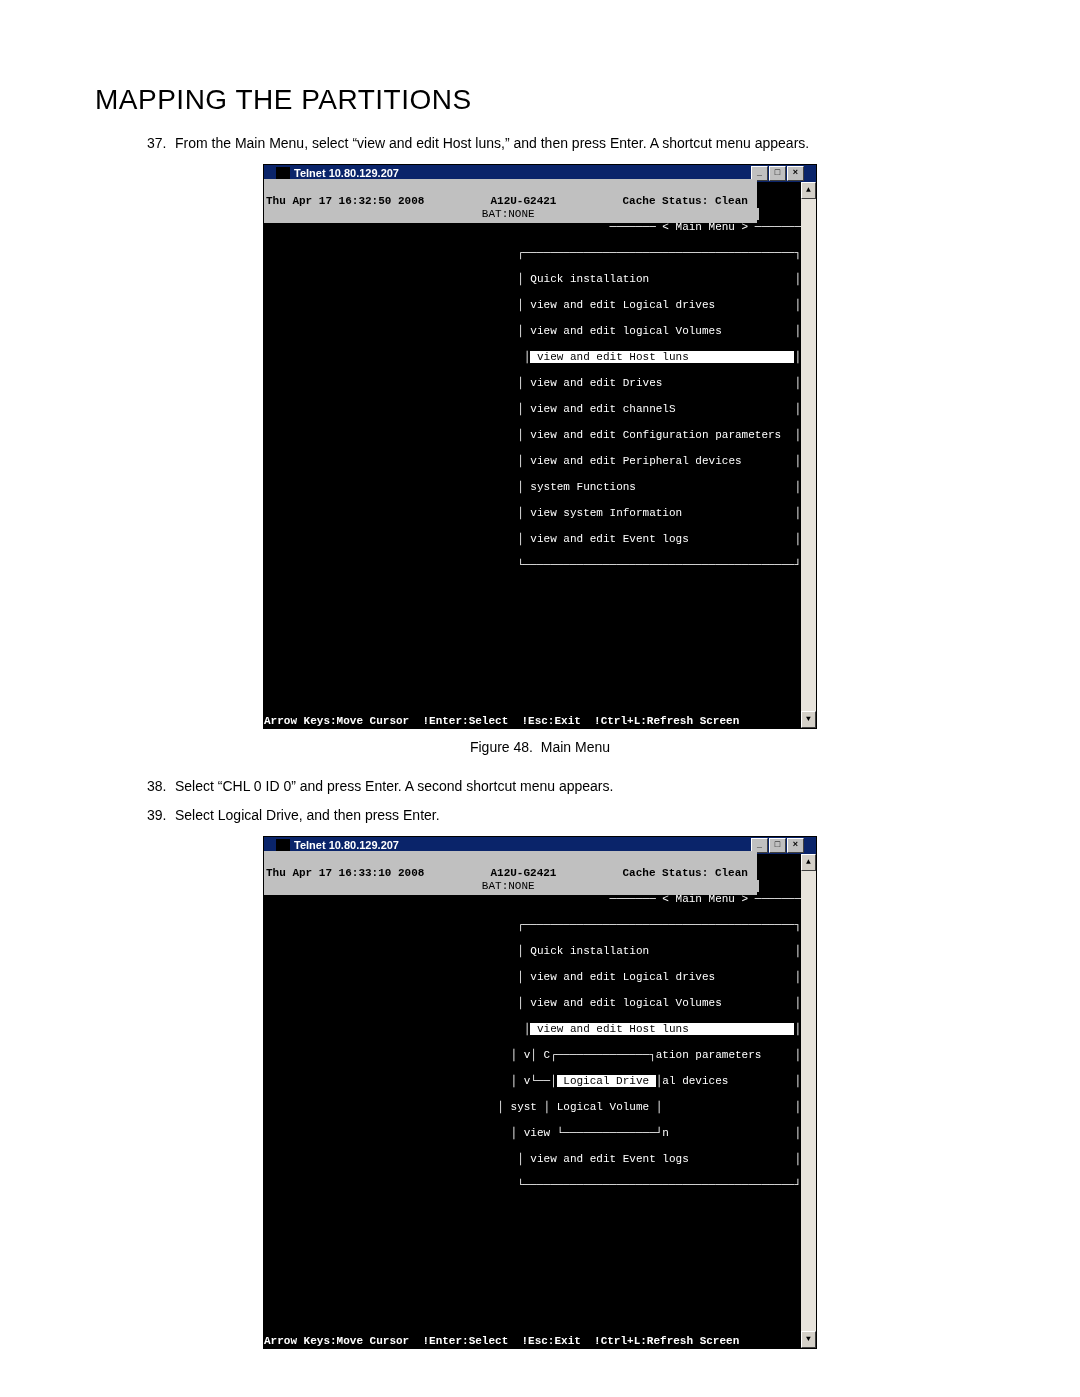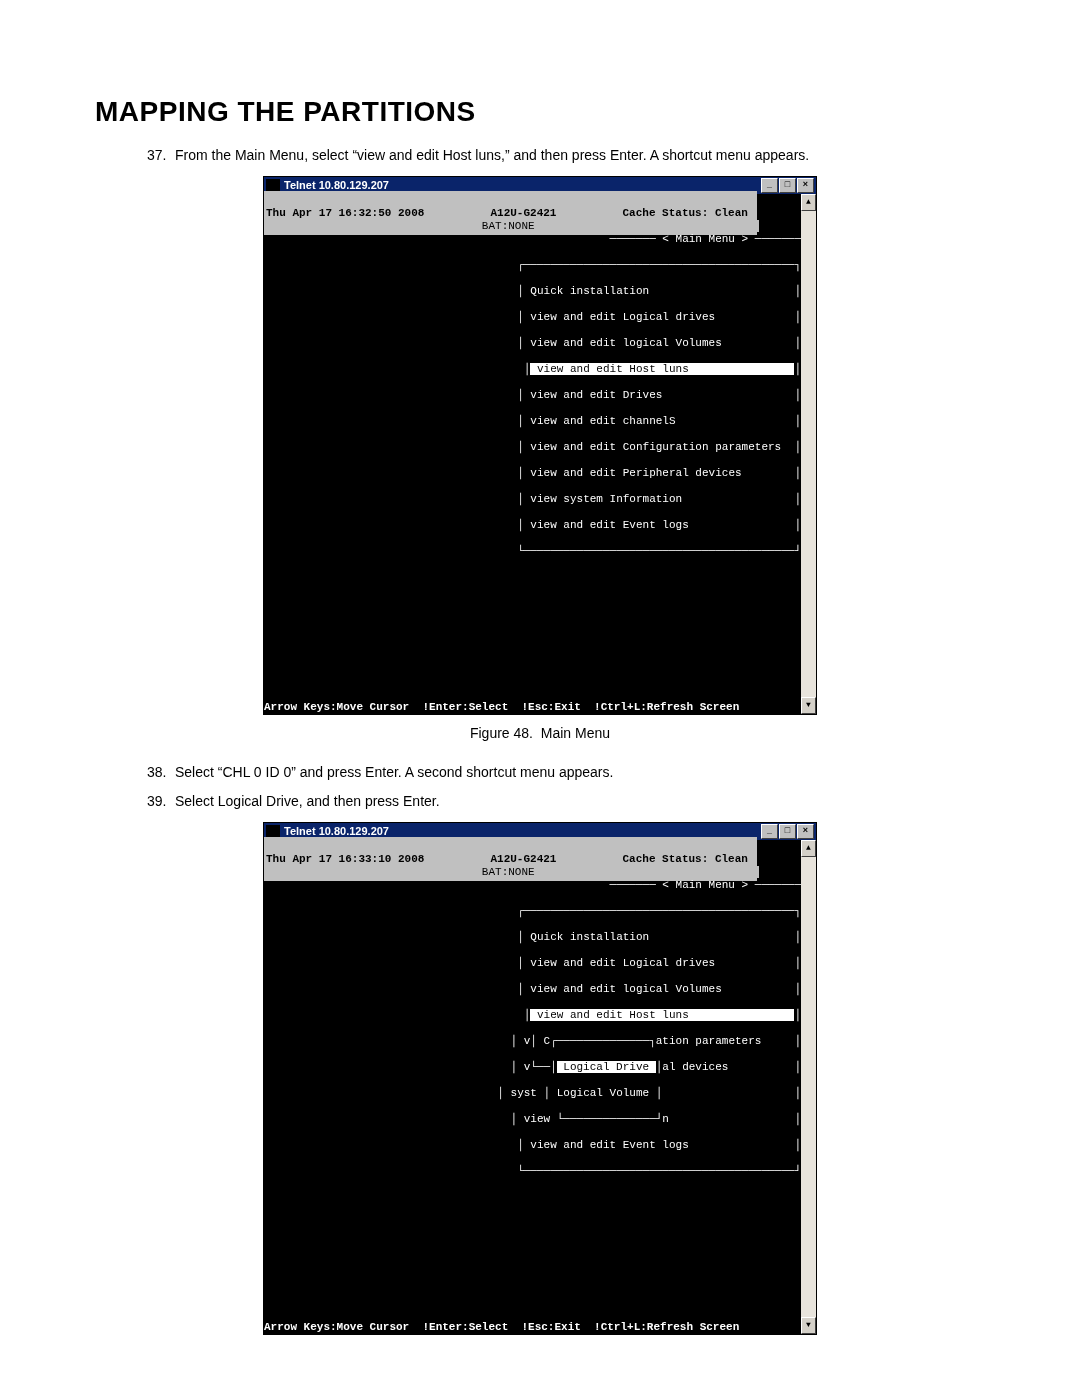--- a/index.html
+++ b/index.html
@@ -6,24 +6,24 @@
     font-family: Arial, Helvetica, sans-serif;
     margin: 0;
     padding: 80px 95px 50px 95px;
     color: #000;
     font-size: 13px;
     width: 1080px;
     box-sizing: border-box;
   }
   h1 {
     font-family: "Arial Narrow", Arial, sans-serif;
-    font-weight: bold;
+    font-weight: normal;
     font-size: 28px;
     letter-spacing: 0.5px;
-    margin: 16px 0 18px 0;
+    margin: 4px 0 18px 0;
   }
   .instr {
     margin: 0 0 10px 52px;
     font-size: 14px;
     line-height: 1.4;
   }
   .num {
     display: inline-block;
     width: 28px;
   }
@@ -39,21 +39,21 @@
     border: 1px solid #000;
     background: #000;
     font-family: "Courier New", monospace;
     font-size: 11px;
     color: #fff;
     position: relative;
   }
   .titlebar {
     background: #0a246a;
     color: #fff;
-    padding: 1px 2px;
+    padding: 1px 12px;
     font-size: 11px;
     display: flex;
     align-items: center;
     font-family: Tahoma, sans-serif;
     font-weight: bold;
   }
   .titlebar .ticon {
     width: 14px; height: 12px;
     background: #000;
     margin-right: 4px;
@@ -151,20 +151,21 @@
 <span class="row">                    ─────── <span>&lt; Main Menu &gt;</span> ───────</span>
 <span class="row">  ┌─────────────────────────────────────────┐</span>
 <span class="row">  │ <span>Quick installation</span>                      │</span>
 <span class="row">  │ <span>view and edit Logical drives</span>            │</span>
 <span class="row">  │ <span>view and edit logical Volumes</span>           │</span>
 <span class="row">  │<span class="sel"> <span>view and edit Host luns</span>                </span>│</span>
 <span class="row">  │ <span>view and edit Drives</span>                    │</span>
 <span class="row">  │ <span>view and edit channelS</span>                  │</span>
 <span class="row">  │ <span>view and edit Configuration parameters</span>  │</span>
 <span class="row">  │ <span>view and edit Peripheral devices</span>        │</span>
+<span class="row">  │ <span>system Functions</span>                        │</span>
 <span class="row">  │ <span>view system Information</span>                 │</span>
 <span class="row">  │ <span>view and edit Event logs</span>                │</span>
 <span class="row">  └─────────────────────────────────────────┘</span>
 <span class="row"> </span>
 <span class="row"> </span>
 <span class="row"> </span>
 <span class="row"> </span>
 <span class="row"> </span>
 <span class="footerline"><span>Arrow Keys:Move Cursor  !Enter:Select  !Esc:Exit  !Ctrl+L:Refresh Screen</span></span>
 </div>

